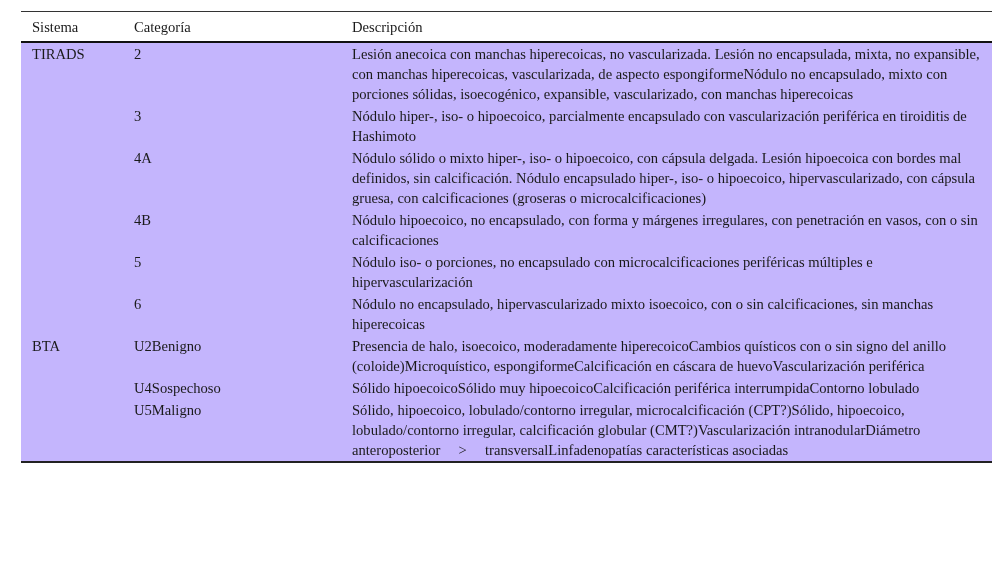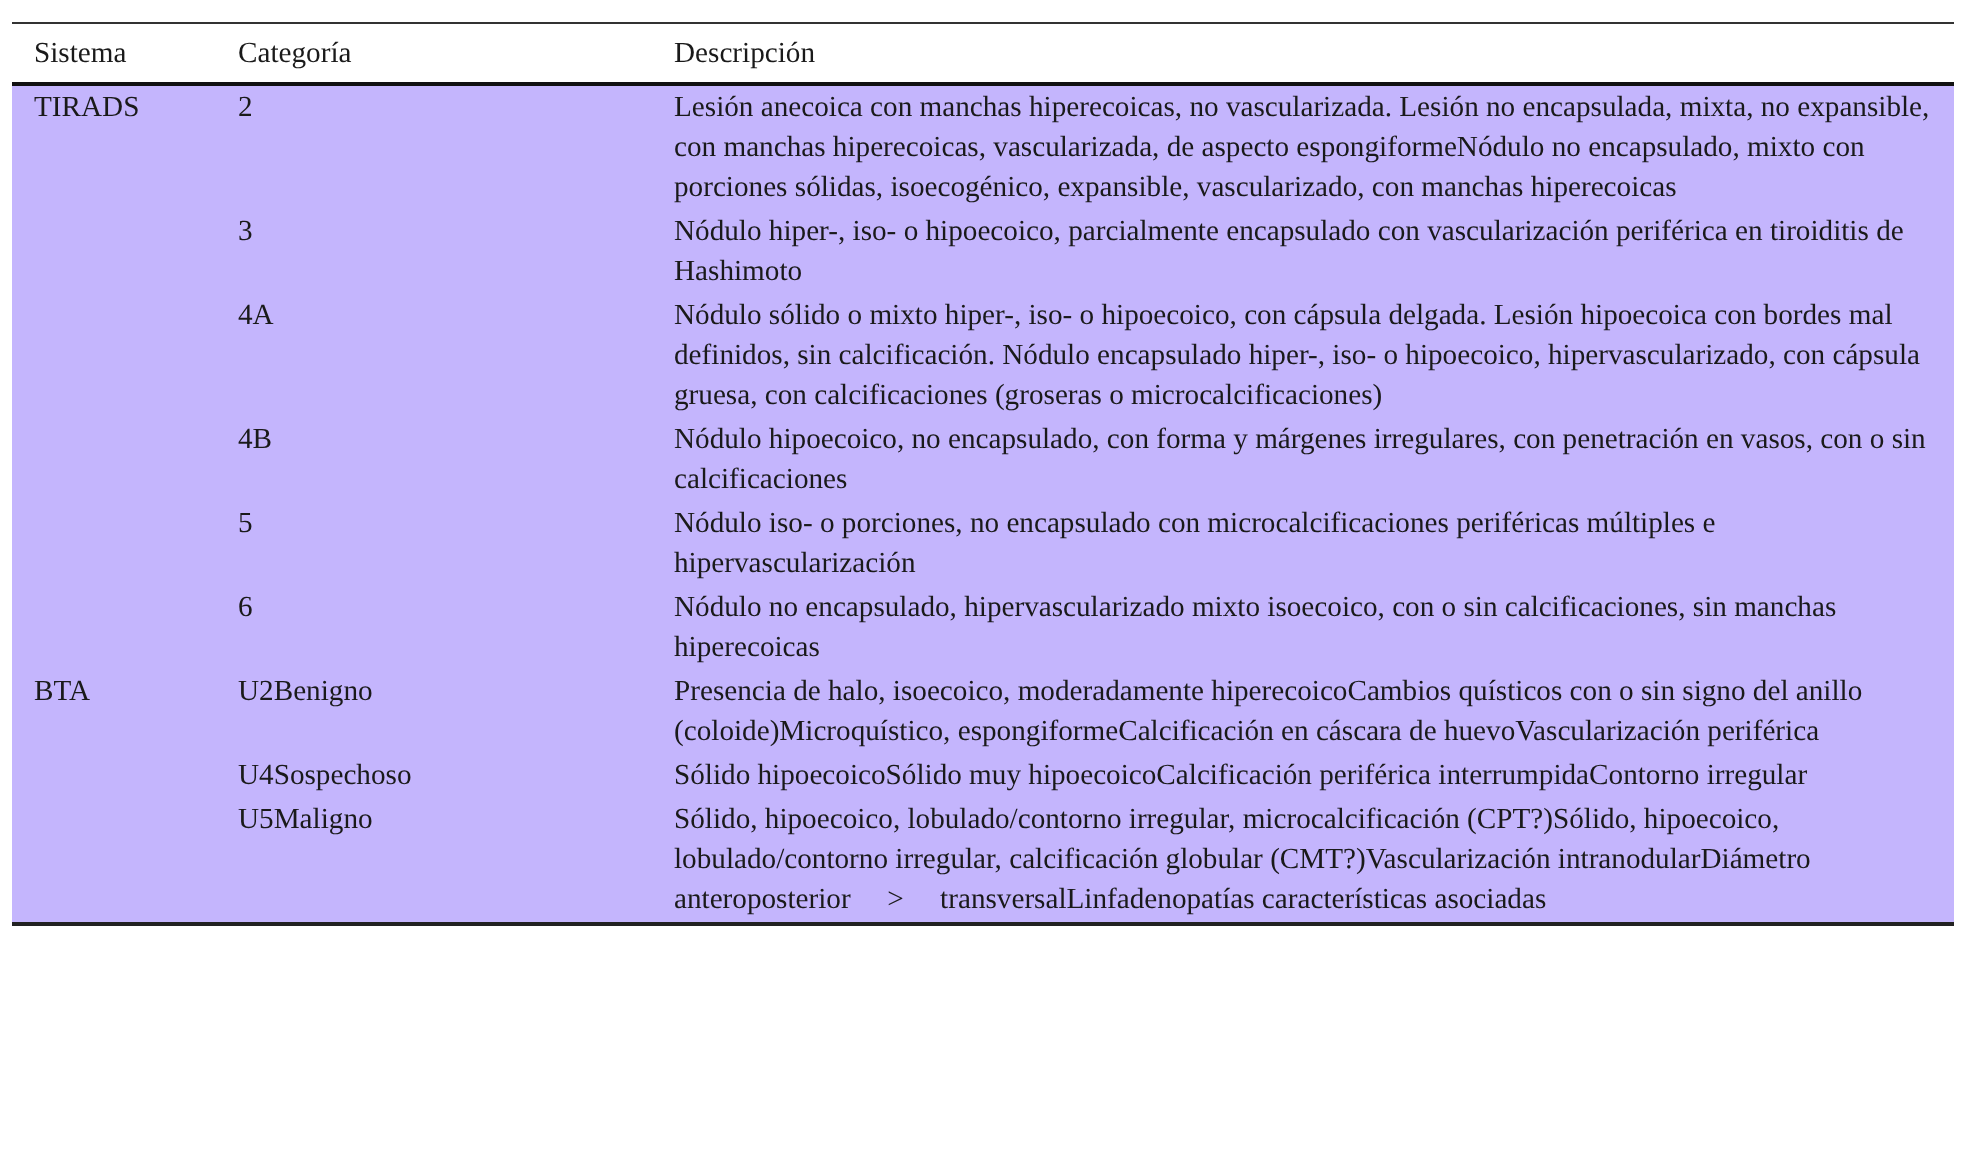--- a/index.html
+++ b/index.html
@@ -10,21 +10,21 @@
       height: 581px;
       overflow: hidden;
     }
     body {
       font-family: "Liberation Serif", "DejaVu Serif", serif;
       font-size: 14.6px;
       color: #1a1a1a;
     }
     .table-wrap {
       position: absolute;
-      left: 6px;
+      left: 21px;
       top: 11px;
       width: 971px;
     }
     table {
       width: 971px;
       border-collapse: collapse;
       table-layout: fixed;
     }
     thead tr {
       border-top: 1px solid #333;
@@ -110,21 +110,21 @@
         <td class="desc">Nódulo no encapsulado, hipervascularizado mixto isoecoico, con o sin calcificaciones, sin manchas hiperecoicas</td>
       </tr>
       <tr>
         <td>BTA</td>
         <td>U2Benigno</td>
         <td class="desc">Presencia de halo, isoecoico, moderadamente hiperecoicoCambios quísticos con o sin signo del anillo (coloide)Microquístico, espongiformeCalcificación en cáscara de huevoVascularización periférica</td>
       </tr>
       <tr>
         <td></td>
         <td>U4Sospechoso</td>
-        <td class="desc">Sólido hipoecoicoSólido muy hipoecoicoCalcificación periférica interrumpidaContorno irregular</td>
+        <td class="desc">Sólido hipoecoicoSólido muy hipoecoicoCalcificación periférica interrumpidaContorno lobulado</td>
       </tr>
       <tr>
         <td></td>
         <td>U5Maligno</td>
         <td class="desc">Sólido, hipoecoico, lobulado/contorno irregular, microcalcificación (CPT?)Sólido, hipoecoico, lobulado/contorno irregular, calcificación globular (CMT?)Vascularización intranodularDiámetro anteroposterior &nbsp;&nbsp;&nbsp;&nbsp;&gt;&nbsp;&nbsp;&nbsp;&nbsp; transversalLinfadenopatías características asociadas</td>
       </tr>
     </tbody>
   </table>
 </div>
 

